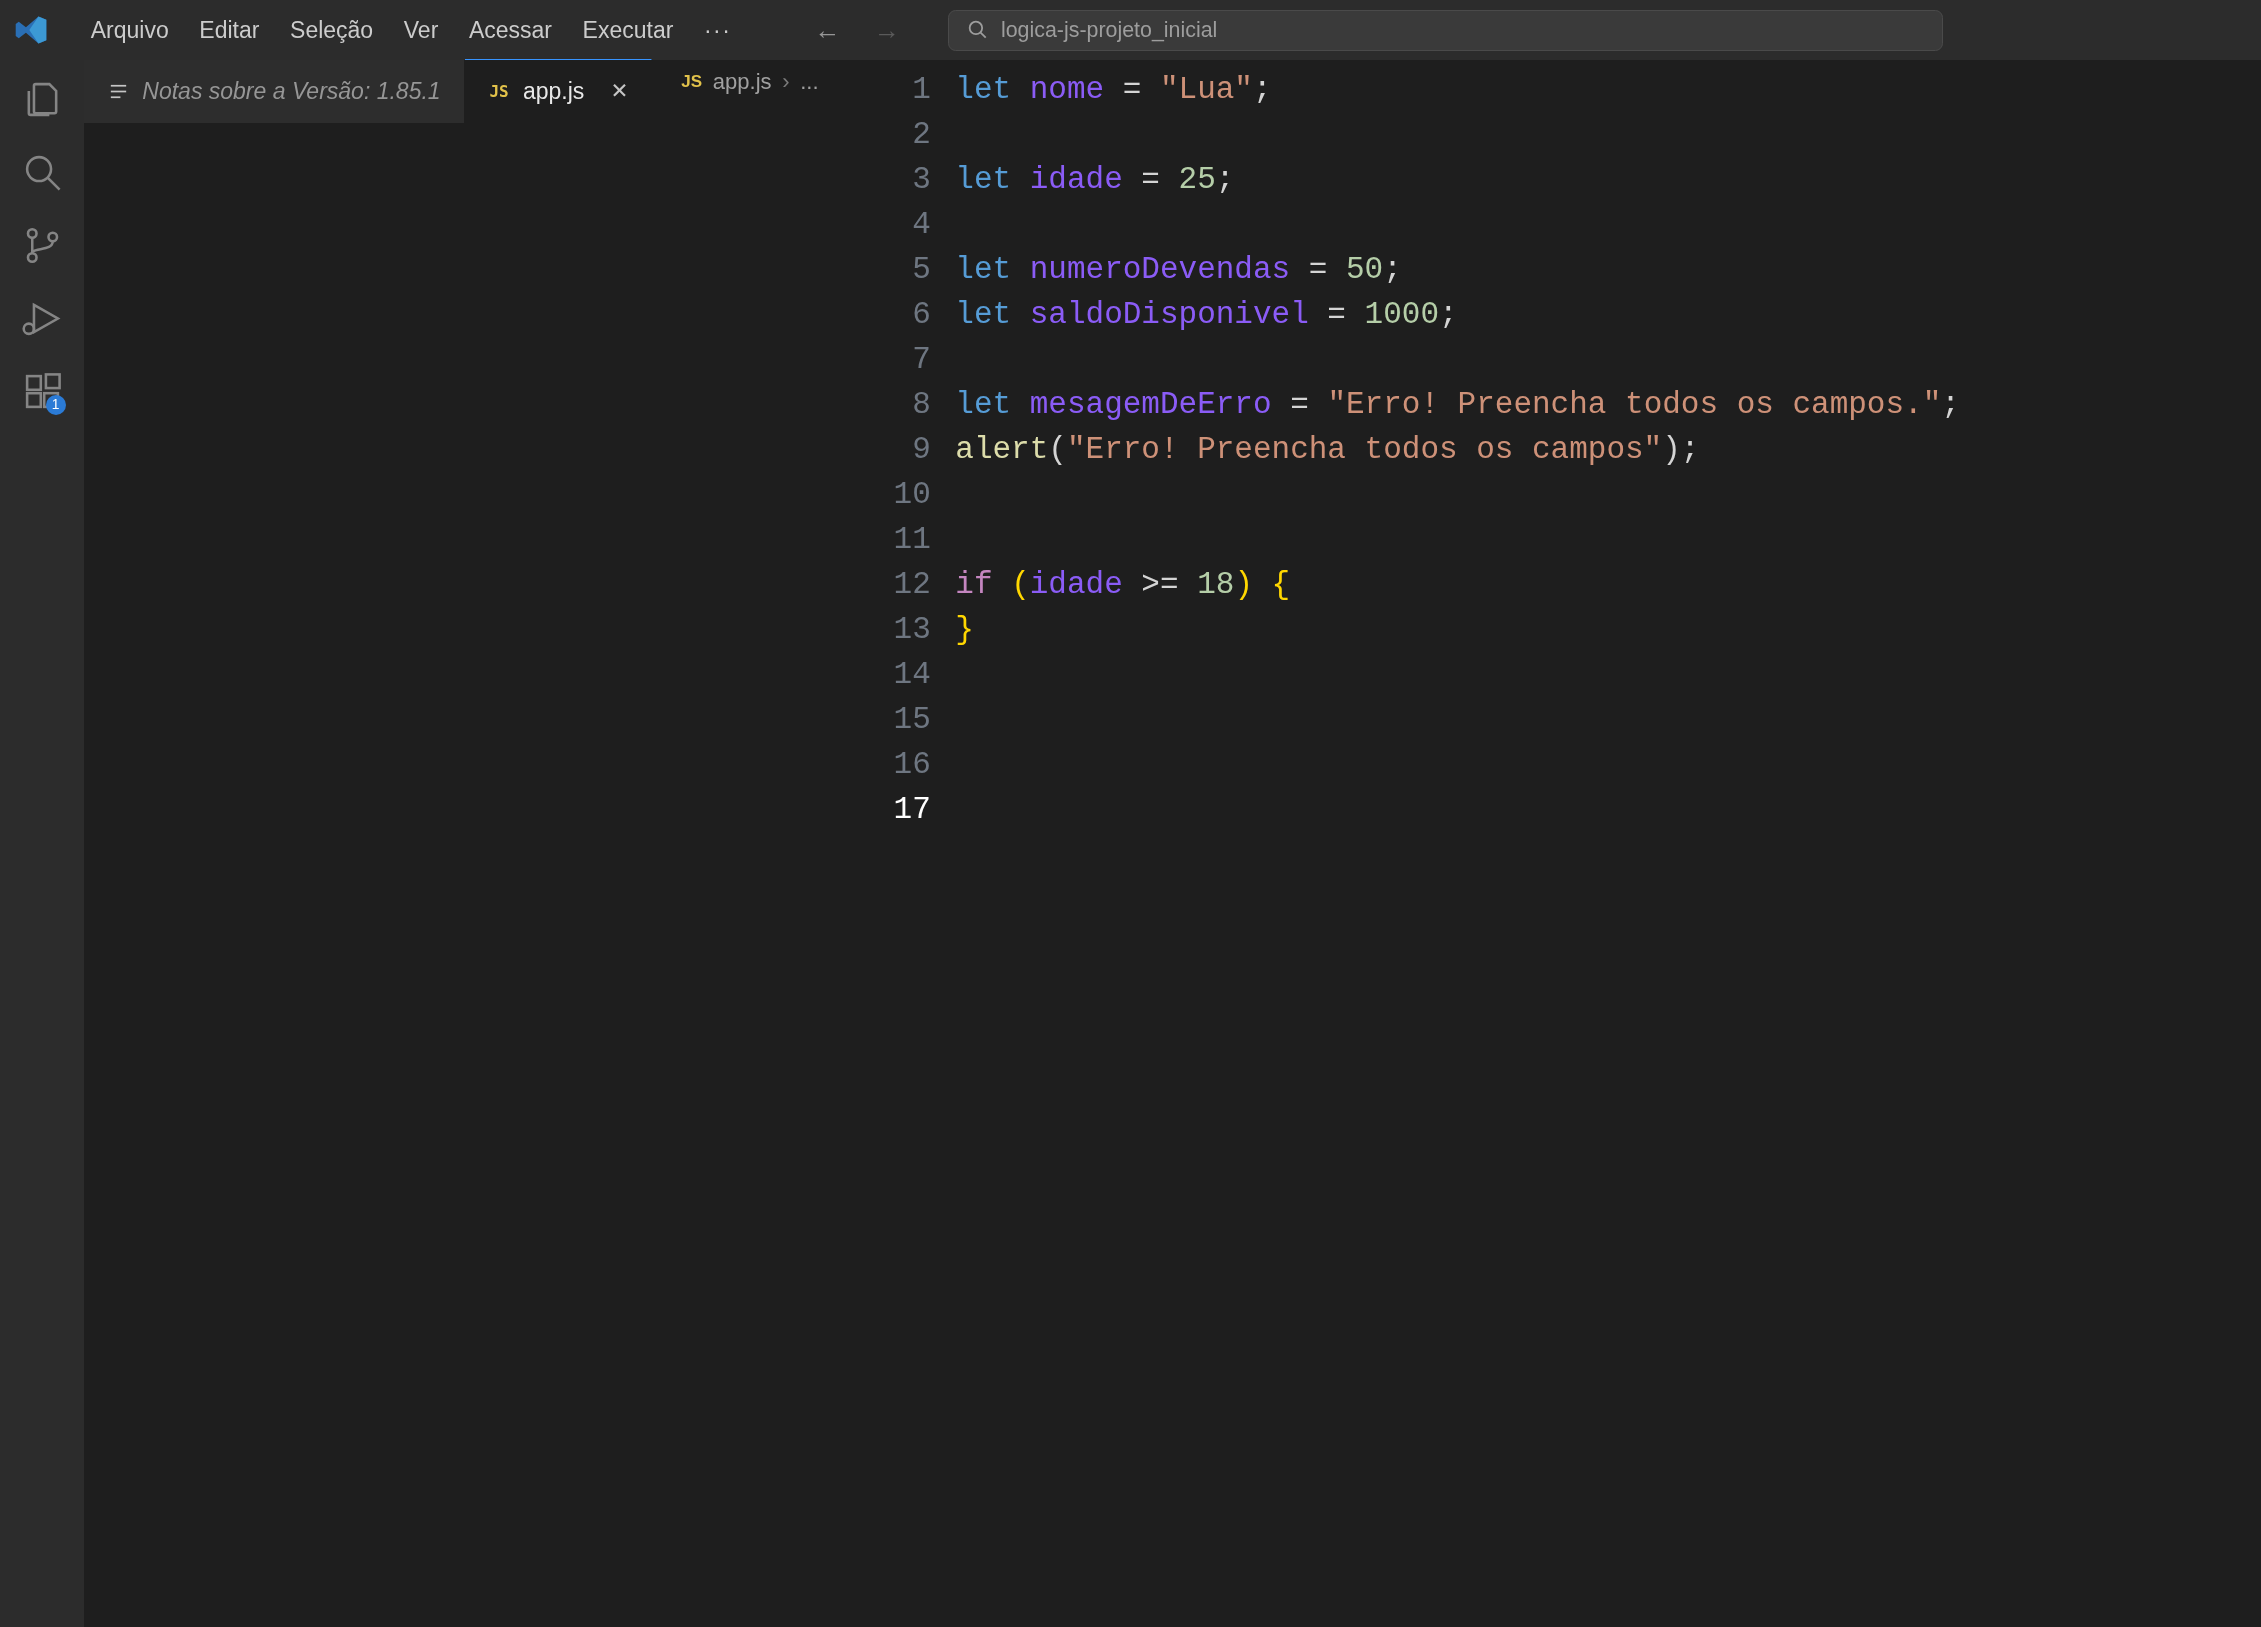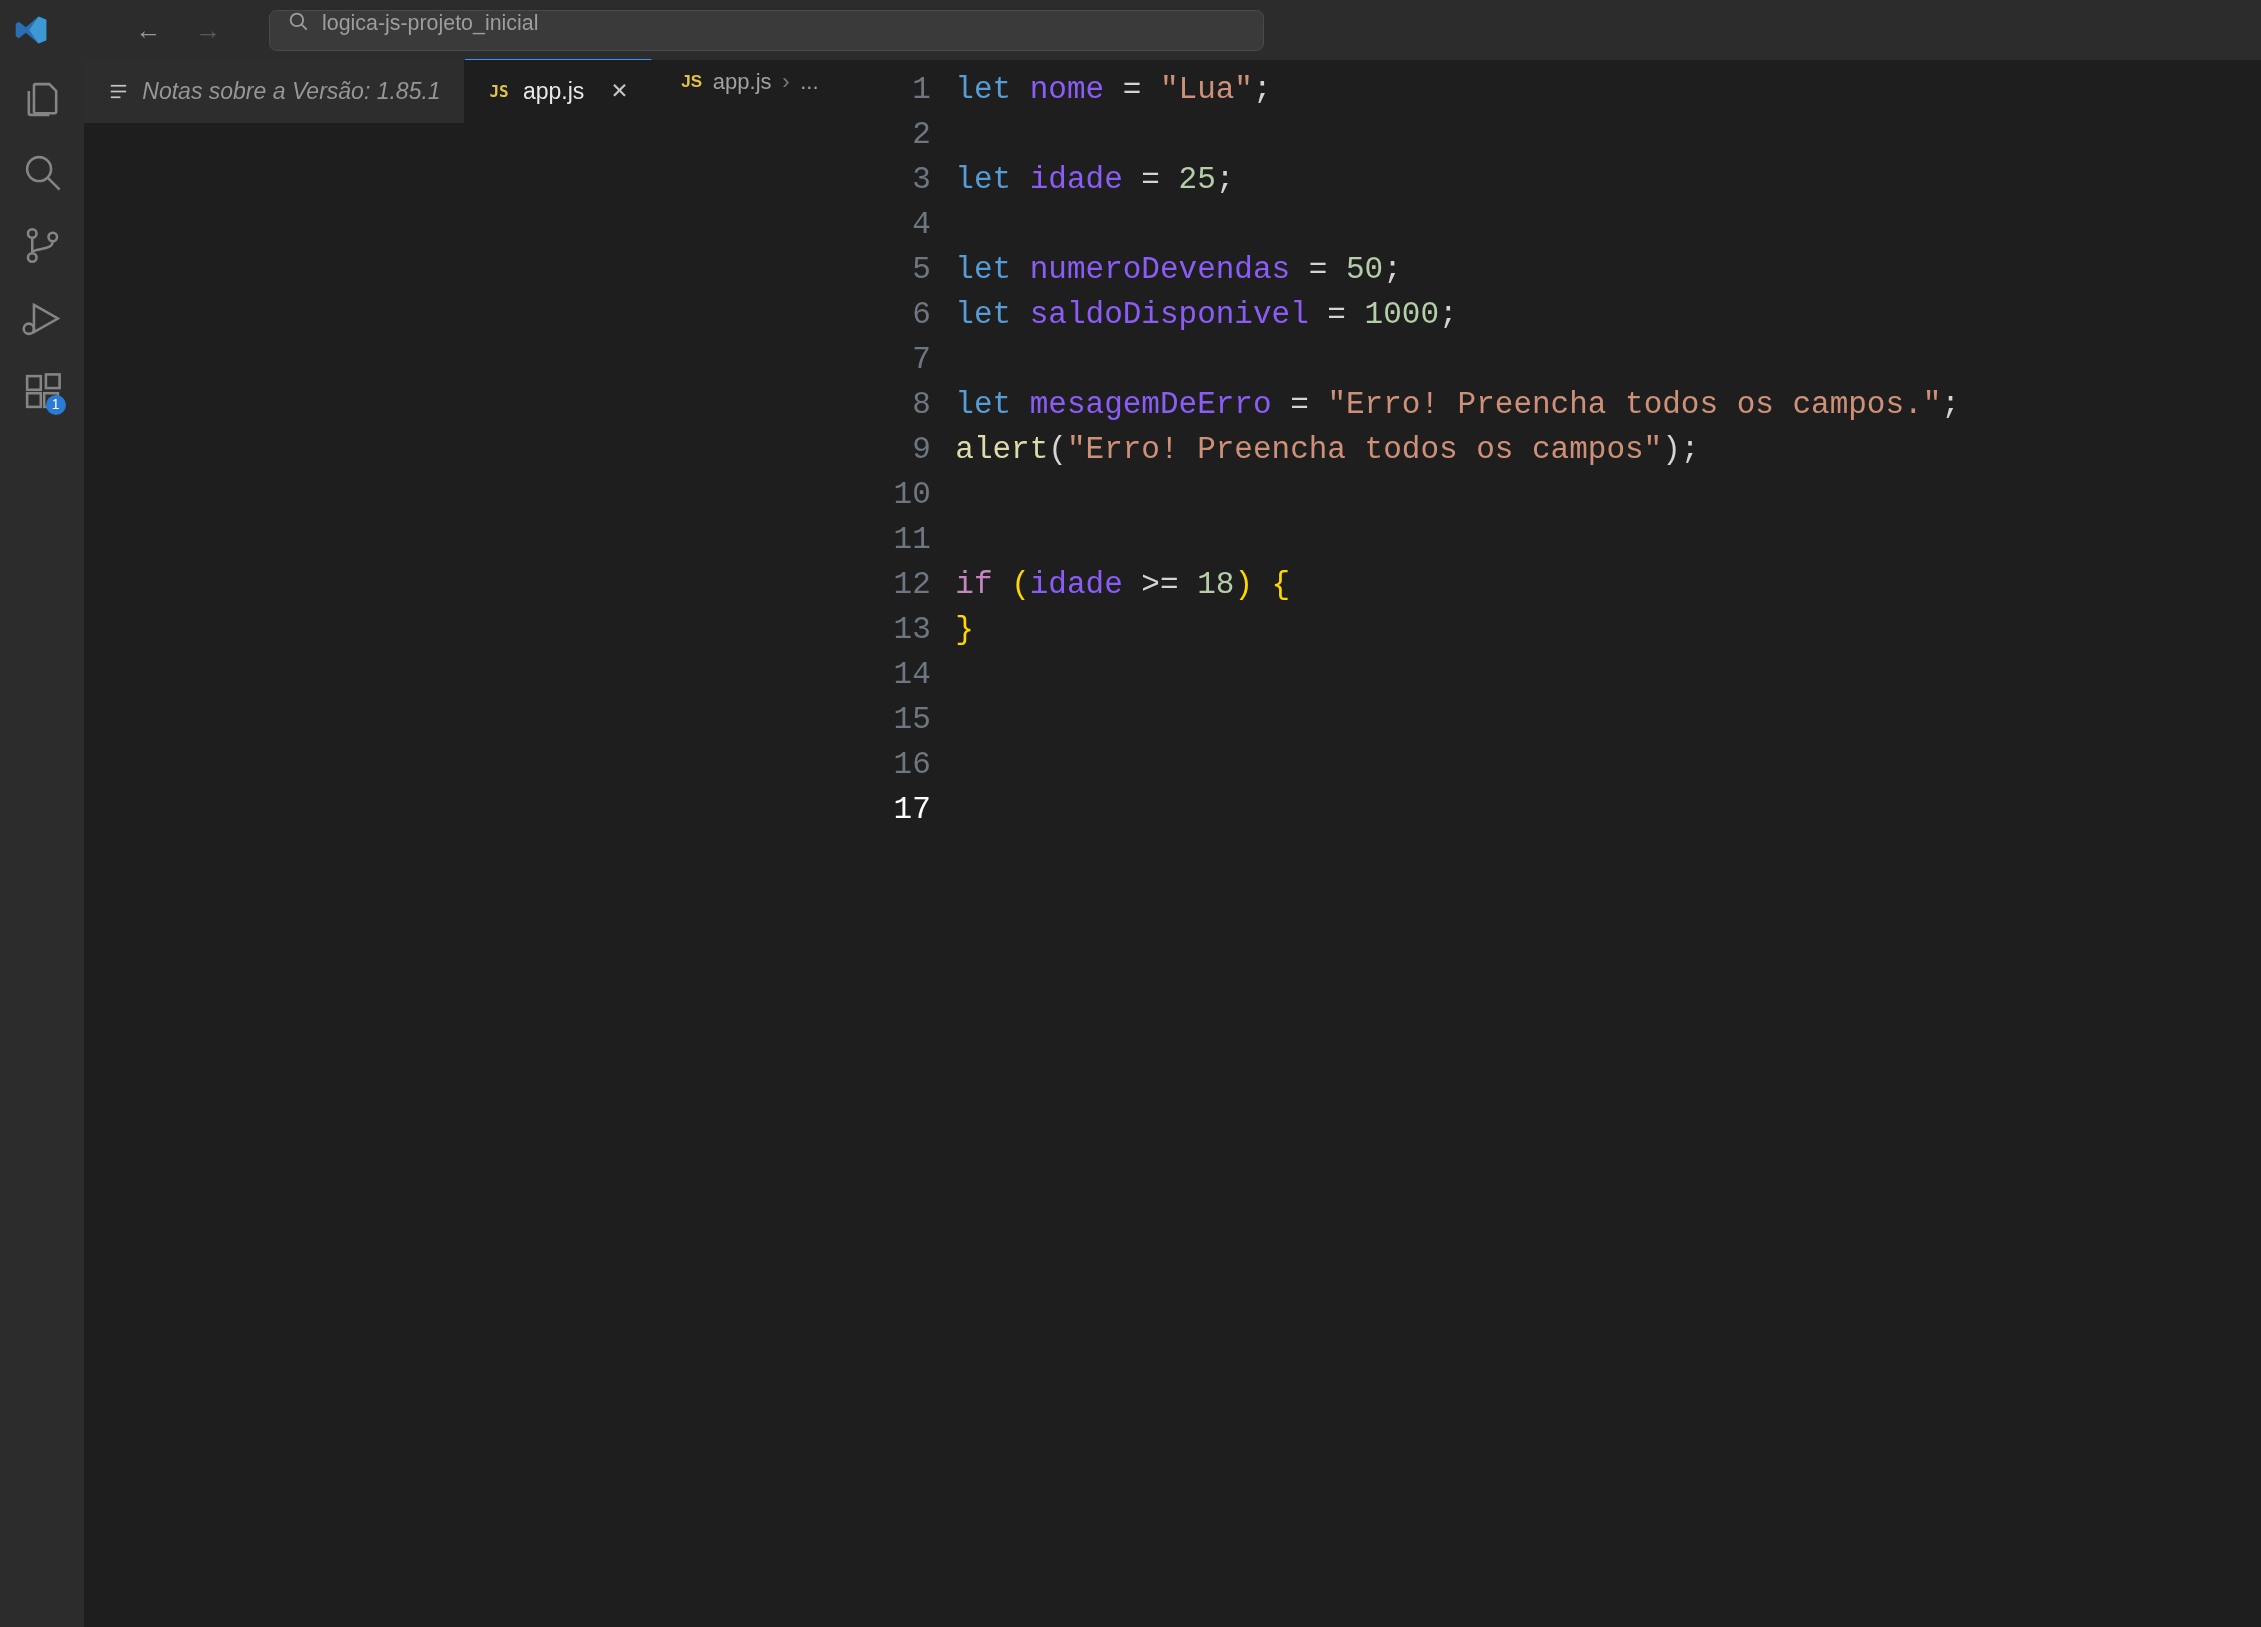--- a/index.html
+++ b/index.html
@@ -36,20 +36,21 @@
   .nav-arrow { color: #969696; font-size: 26px; cursor: pointer; padding: 3.1px 6.1px; }
   .nav-arrow.disabled { color: #5a5a5a; }
   .search-box {
     flex: 1;
     margin-left: 34px;
     height: 41px;
     background: #3a3a3a;
     border: 0.8px solid #4a4a4a;
     border-radius: 7.7px;
     display: flex;
+    align-items: center;
     padding: 0 18.4px;
     gap: 12.3px;
     color: #9d9d9d;
     font-size: 21.4px;
     max-width: 995px;
   }
   .search-icon-svg { width: 21.4px; height: 21.4px; flex-shrink:0; }
 
   
   .main { flex: 1; display: flex; min-height: 0; }
@@ -142,20 +143,29 @@
 </head>
 <body>
 
 <div class="app">
 
   <div class="menubar">
     <svg class="vscode-logo" viewBox="0 0 100 100">
       <path fill="#2a6fb5" d="M72 10 L95 20 L95 80 L72 90 L35 58 L14 74 L5 68 L5 32 L14 26 L35 42 Z"></path>
       <path fill="#3c99d4" d="M72 10 L95 20 L95 80 L72 90 L45 50 Z"></path>
     </svg>
+    <div class="menu-items">
+      <div class="menu-item">Arquivo</div>
+      <div class="menu-item">Editar</div>
+      <div class="menu-item">Seleção</div>
+      <div class="menu-item">Ver</div>
+      <div class="menu-item">Acessar</div>
+      <div class="menu-item">Executar</div>
+      <div class="menu-ellipsis">···</div>
+    </div>
     <div class="nav-arrows">
       <span class="nav-arrow">←</span>
       <span class="nav-arrow disabled">→</span>
     </div>
     <div class="search-box">
       <svg class="search-icon-svg" viewBox="0 0 24 24" fill="none" stroke="#9d9d9d" stroke-width="2">
         <circle cx="10" cy="10" r="7"></circle>
           <line x1="21" y1="21" x2="15" y2="15"></line>
       </svg>
       <span>logica-js-projeto_inicial</span>

